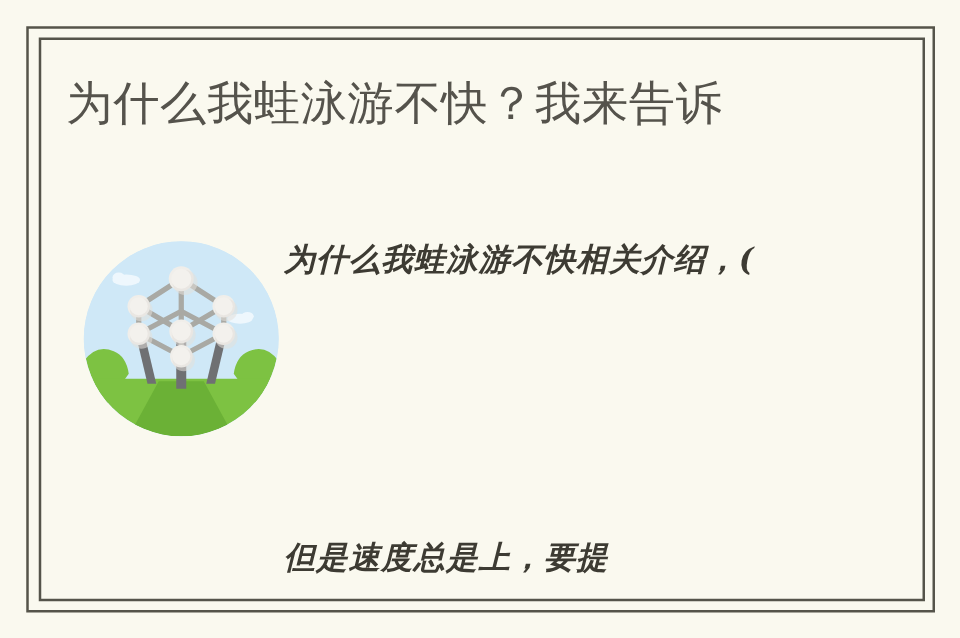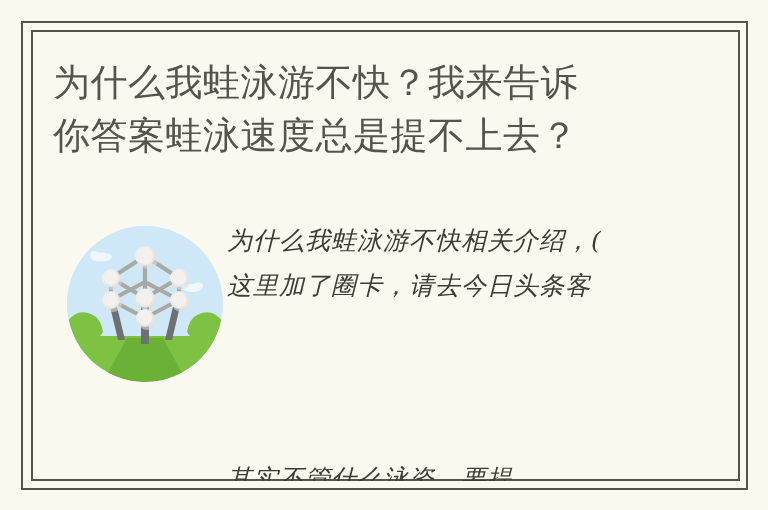--- a/index.html
+++ b/index.html
@@ -64,23 +64,24 @@
     color: #55534c;
     font-family: "DejaVu Sans", "Liberation Sans", sans-serif;
     font-weight: 400;
     letter-spacing: 0.5px;
     white-space: pre-wrap;
   }
 
   .body-area {
     position: absolute;
     left: 0;
-    top: 188px;
+    top: 155px;
     width: 629px;
     height: 279px;
+    font-weight: bold;
   }
 
   .thumb {
     position: absolute;
     left: 36px;
     top: 8px;
     width: 156px;
     height: 156px;
     border-radius: 50%;
     overflow: hidden;
@@ -118,21 +119,21 @@
 </head>
 <body>
 
 <div class="page">
 
   <div class="frame-outer"></div>
   <div class="frame-inner"></div>
 
   <div class="content">
 
-    <div class="article-title"><span>为什么我蛙泳游不快？我来告诉</span><br><span>你答案蛙泳速度总是提不上去？</span></div>
+    <div class="article-title"><span>为什么我蛙泳游不快？我来告诉</span><br></div>
 
     <div class="body-area">
 
       <div class="thumb">
         <svg viewBox="0 0 156 156" xmlns="http://www.w3.org/2000/svg">
           <defs>
             <clipPath id="circ">
                 <circle cx="78" cy="78" r="78"></circle>
               </clipPath>
           </defs>
@@ -198,19 +199,19 @@
               <circle cx="112" cy="74" r="7.2" fill="#f3f1ed"></circle>
 
               <circle cx="78" cy="92" r="9" fill="#f0eeea"></circle>
               <circle cx="80" cy="95" r="9" fill="#e3e0da" opacity="0.55"></circle>
               <circle cx="78" cy="92" r="7.2" fill="#f3f1ed"></circle>
             </g>
           </g>
         </svg>
       </div>
 
-      <div class="body-text"><span>为什么我蛙泳游不快相关介绍，(</span><br><span>这里加了圈卡，请去今日头条客</span><br><br><br></div>
-
-      <div class="tail-text">其实不管什么泳姿，要提</div>
+      <div class="body-text"><span>为什么我蛙泳游不快相关介绍，(</span><br><br><br><br></div>
+
+      <div class="tail-text">但是速度总是上，要提</div>
 
     </div>
   </div>
 </div>
 
 </body></html>

